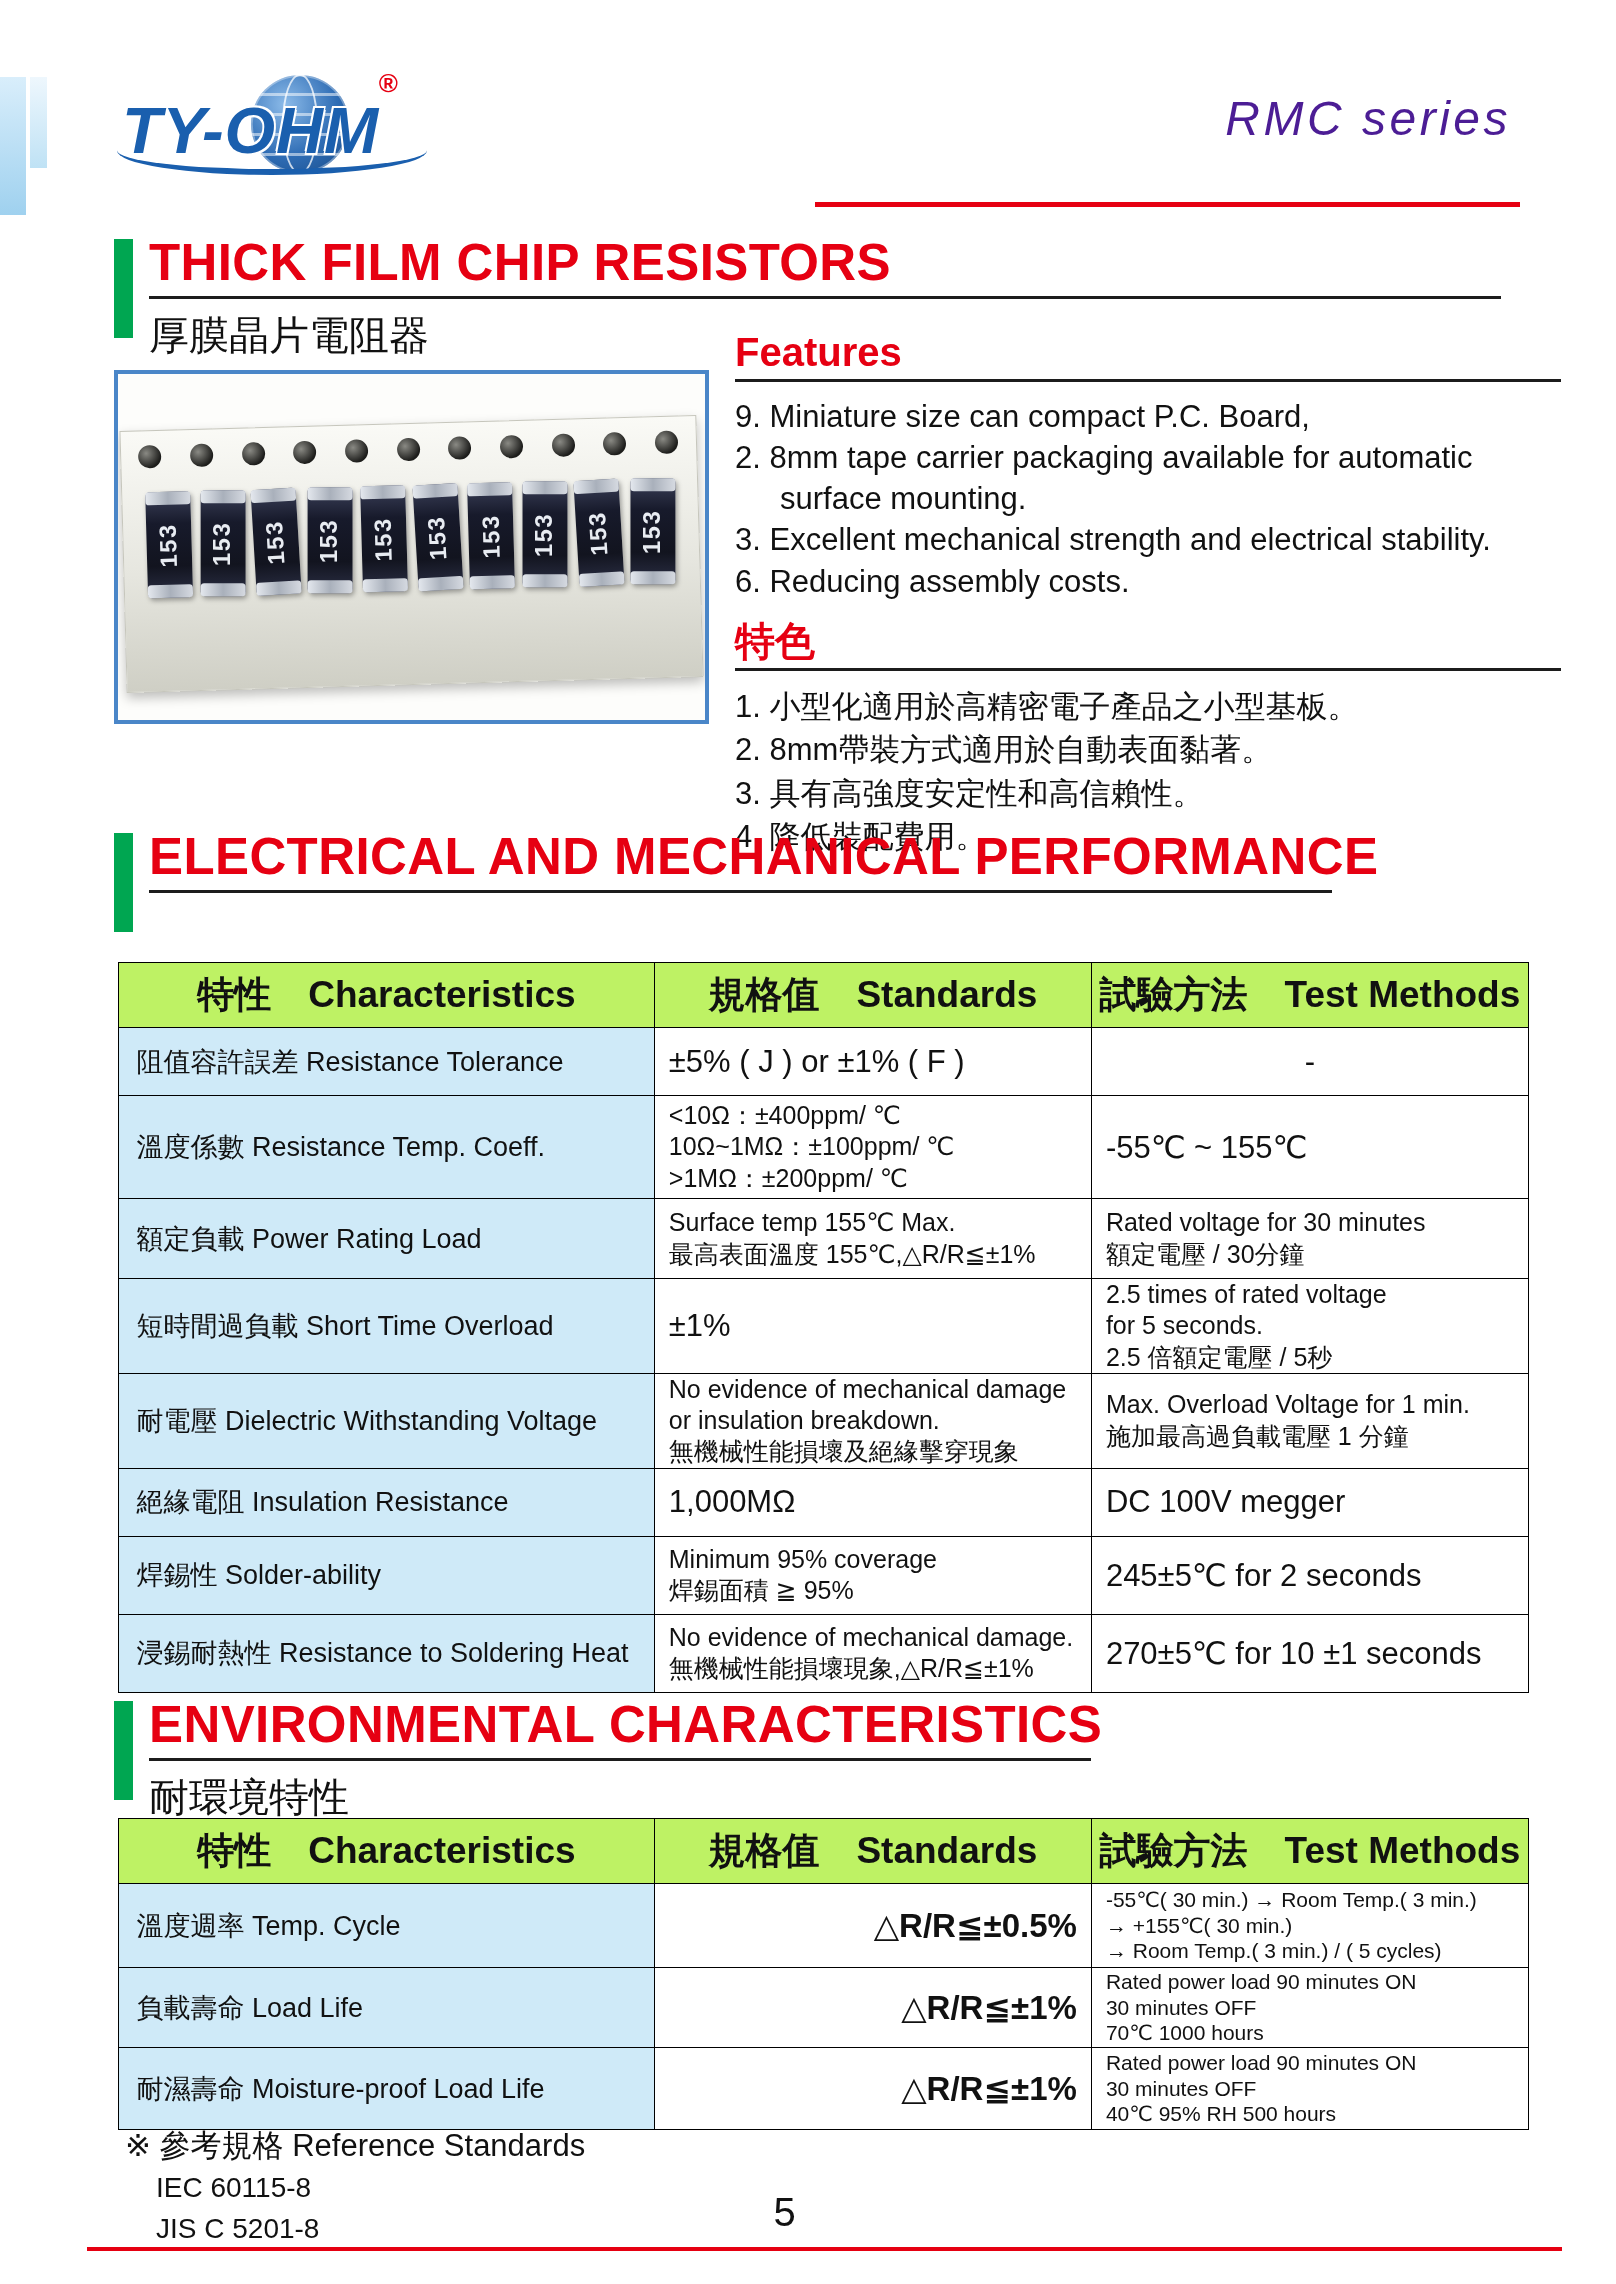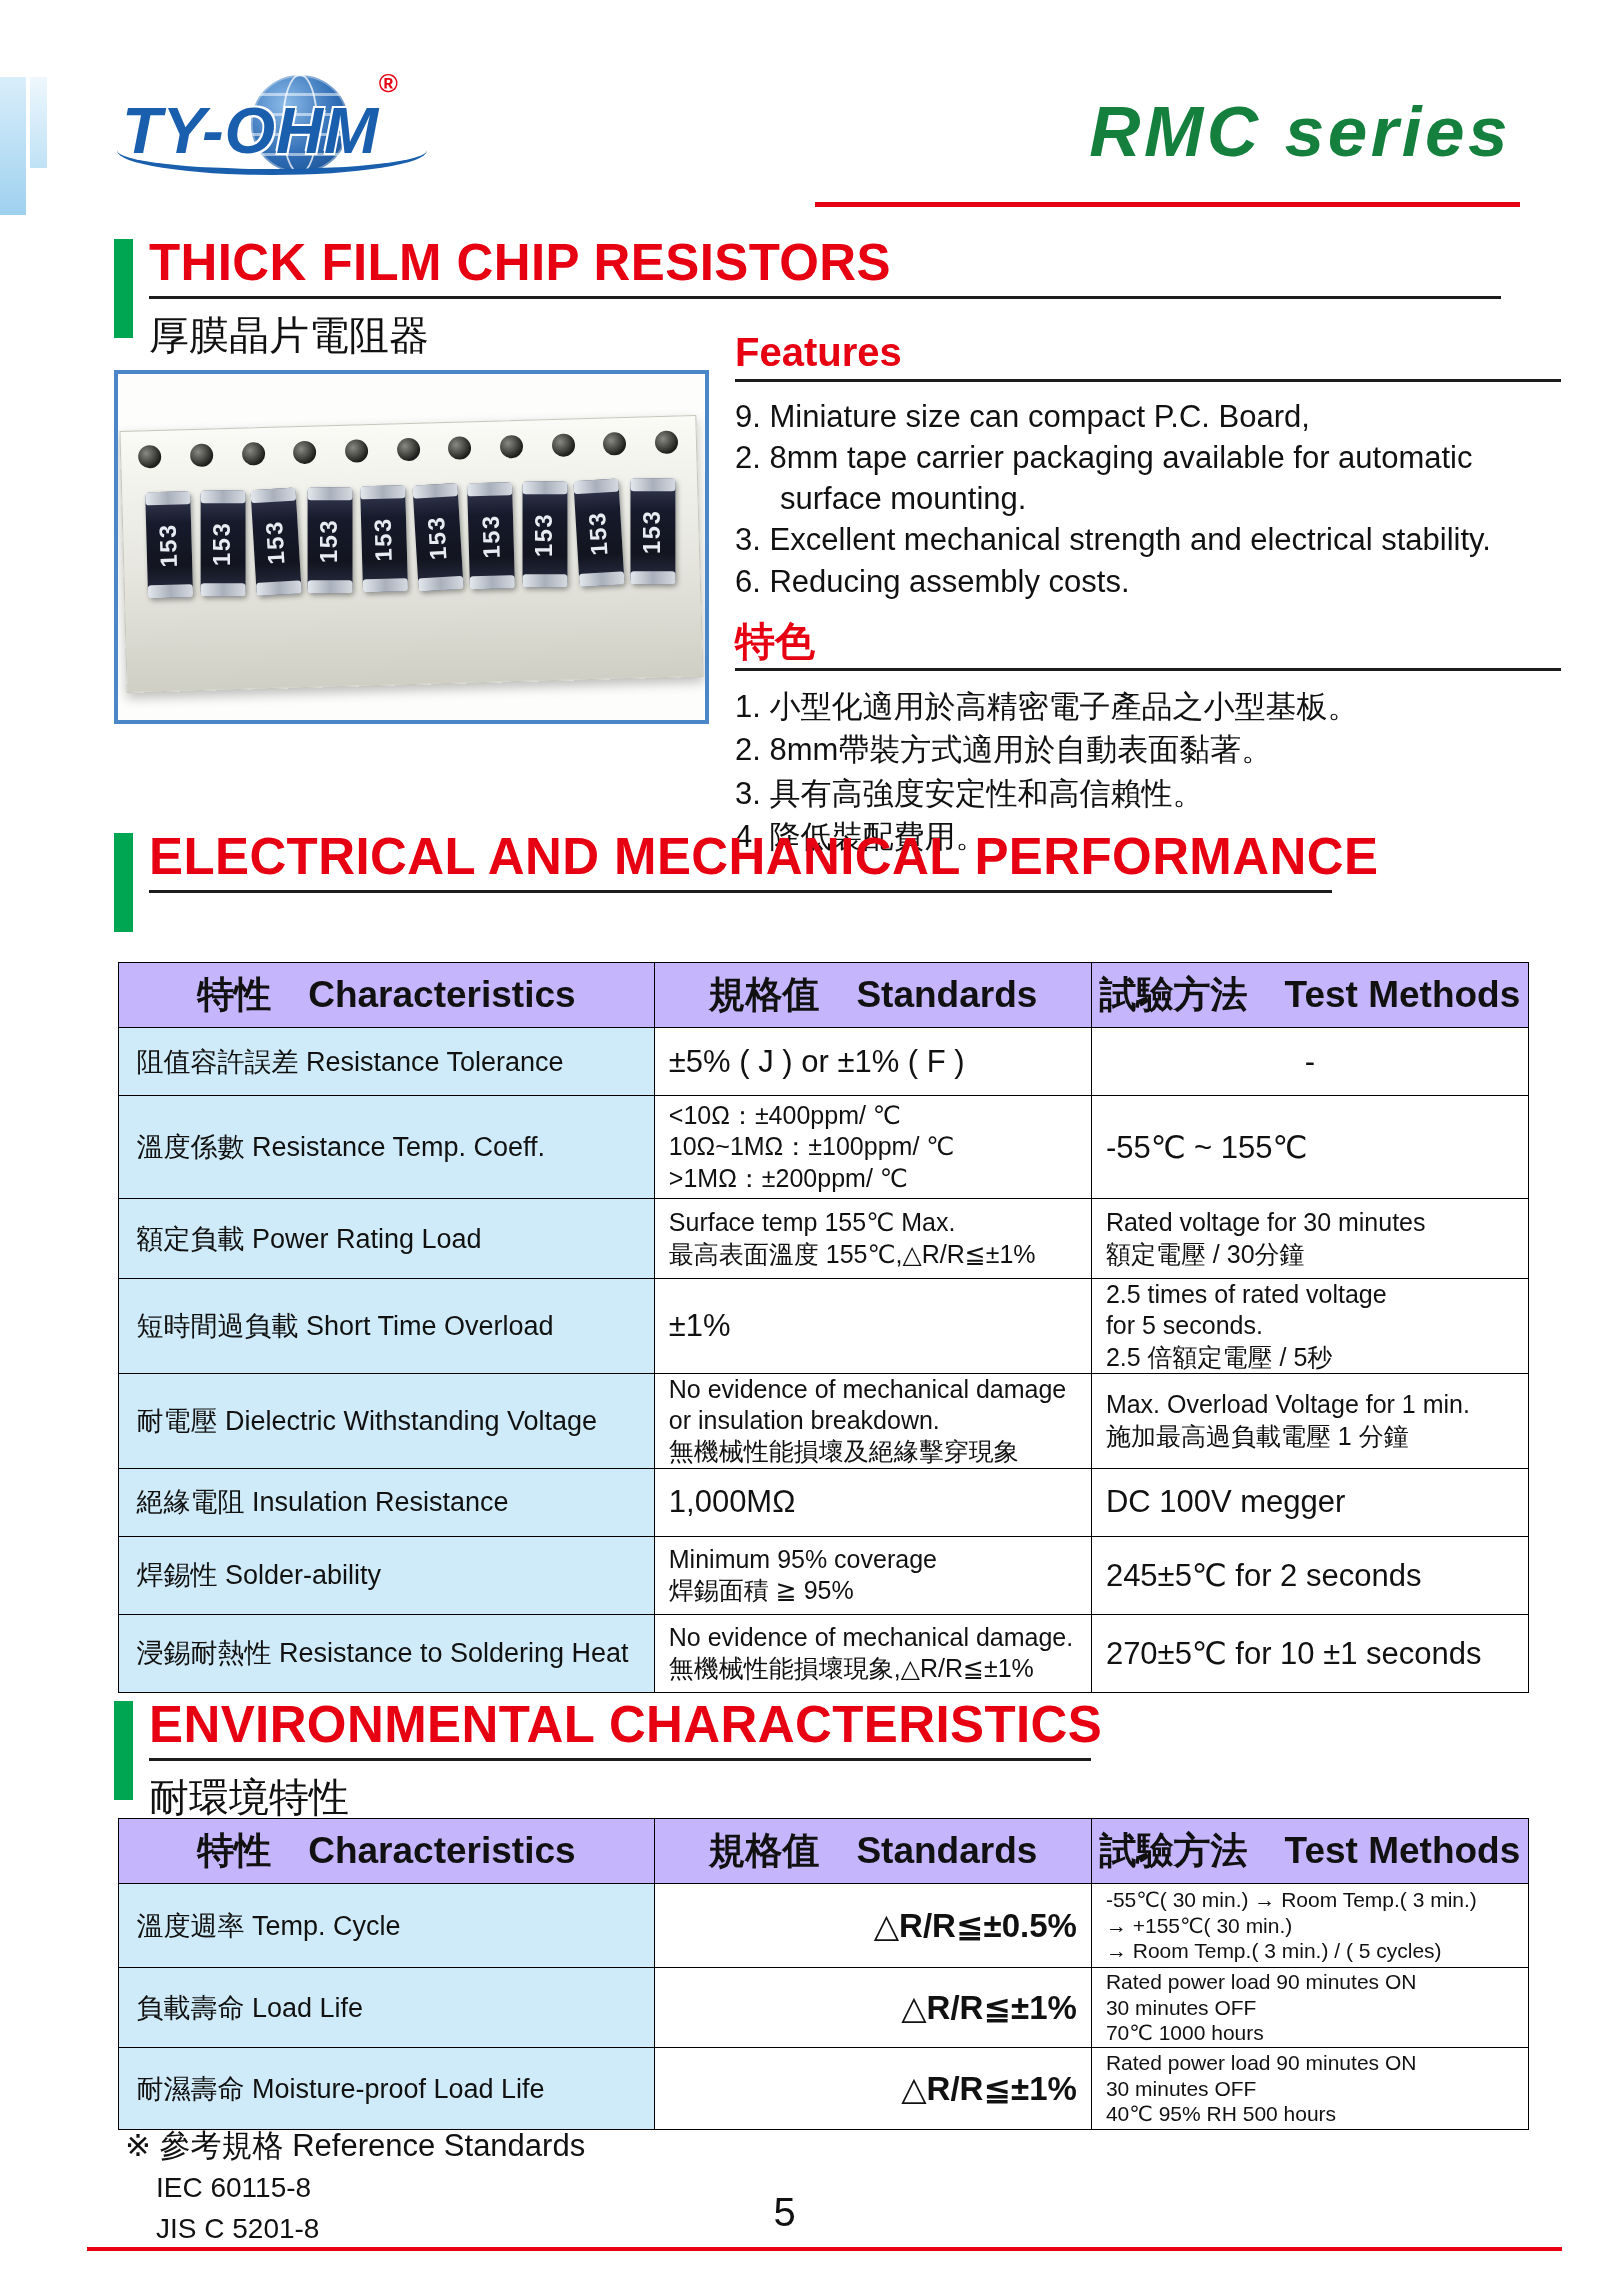--- a/index.html
+++ b/index.html
@@ -19,22 +19,22 @@
     box-shadow:inset 0 0 0 1.7px rgba(255,255,255,.35)}
   .globe::before{content:"";position:absolute;inset:0;border-radius:50%;
     background:repeating-linear-gradient(0deg,transparent 0 17.4px,rgba(255,255,255,.75) 17.4px 20px);opacity:.7}
   .globe::after{content:"";position:absolute;left:32%;right:32%;top:-0.9px;bottom:-0.9px;border:2.6px solid rgba(255,255,255,.75);border-radius:50%}
   .logo-text{position:absolute;left:0;top:23px;width:100%;font-size:65px;font-weight:bold;font-style:italic;
     color:#1a5fae;letter-spacing:0.9px;text-shadow:1.7px 1.7px 0 #fff,-1.7px -1.7px 0 #fff,1.7px -1.7px 0 #fff,-1.7px 1.7px 0 #fff}
   .reg{position:absolute;right:38px;top:-1.7px;color:#e60012;font-size:26px;font-weight:bold}
   .swoosh{position:absolute;left:-5.2px;top:56px;width:310px;height:49px;border-bottom:6.1px solid #1a5fae;border-radius:50%}
 
   
-  .series{position:absolute;right:58px;top:91px;font-size:71px;font-weight:bold;font-style:italic;
-    color:#15803d;letter-spacing:3.5px}
+  .series{position:absolute;right:58px;top:91px;font-size:48px;font-weight:normal;font-style:italic;
+    color:#4c1d95;letter-spacing:3.5px}
   .series-rule{position:absolute;left:815px;right:49px;top:202px;height:5.2px;background:#e60012}
 
   
   .rule{height:2.6px;background:#1c1c1c}
   .sec{position:absolute;left:114px;width:1412px}
   .sec .bar{position:absolute;left:0;top:5.2px;width:19px;height:99px;background:#00a651}
   .sec .inner{margin-left:35px}
   .h-red{color:#e60012;font-weight:bold;font-size:51px;letter-spacing:0.4px;line-height:1.12}
   .h-zh{font-size:40px;font-weight:normal;margin-top:8.7px;color:#111}
 
@@ -58,21 +58,21 @@
   .features{position:absolute;left:735px;top:330px;width:826px}
   .f-head{color:#e60012;font-size:40px;font-weight:bold;line-height:1.1;margin-bottom:5.2px}
   .f-rule{margin-bottom:14px}
   .f-list{margin-bottom:17.4px}
   .f-item{font-size:31px;line-height:1.33;padding-left:45px;text-indent:-45px;color:#111}
   .zh .f-item{line-height:1.4}
 
   
   .spec-table{position:absolute;left:118px;width:1411px;border-collapse:collapse;table-layout:fixed;background:#fff}
   .spec-table th,.spec-table td{border:1.7px solid #000;vertical-align:middle}
-  .spec-table th{background:#c4b5fd;font-size:37px;font-weight:bold;height:65px;}
+  .spec-table th{background:#bef264;font-size:37px;font-weight:bold;height:65px;}
   td.char{background:#cfeaf8;font-size:27px;padding:7px 8.7px 7px 17.4px;text-align:left}
   td.val{font-size:31px;padding:0 14px;white-space:pre-line;text-align:left}
   td.val.small{font-size:25px;line-height:1.25}
   td.tc{text-align:center}
   .t2 td.val.big{font-size:33px;font-weight:bold;text-align:right}
   .t2 td.val.tiny{font-size:21px;line-height:1.22}
 
   
   .foot{position:absolute;left:125px;top:2127px;font-size:31px;line-height:1.2}
   .foot .std{font-size:28px;margin-left:31px;margin-top:7px}

